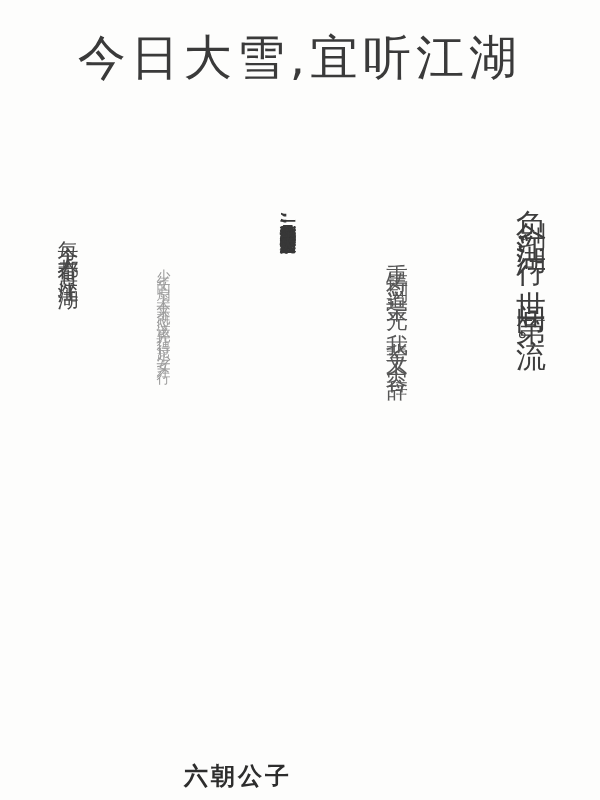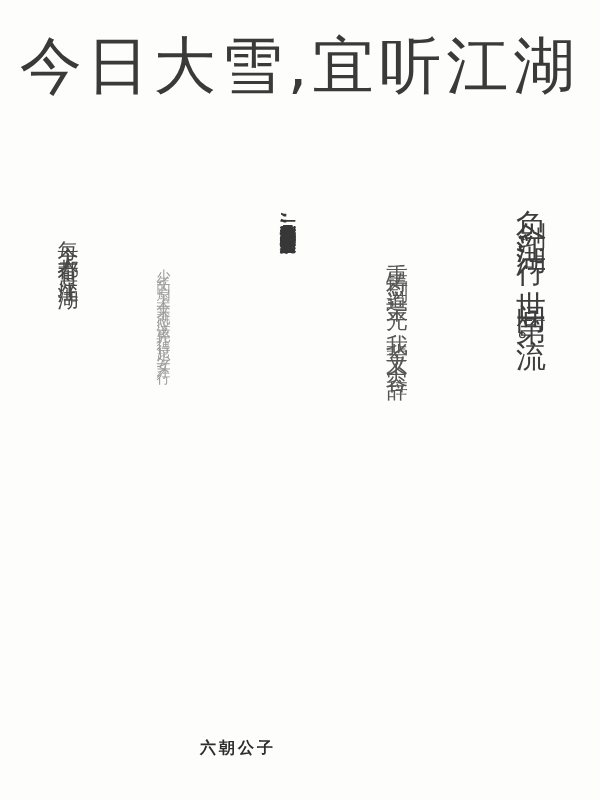--- a/index.html
+++ b/index.html
@@ -14,21 +14,21 @@
     background: #fdfdfc;
     overflow: hidden;
     font-family: "DejaVu Sans", sans-serif;
   }
   .title {
     position: absolute;
     left: 0;
     top: 26px;
     width: 600px;
     text-align: center;
-    font-size: 62px;
+    font-size: 48px;
     line-height: 1.3;
     letter-spacing: 5px;
     color: #3a3a3a;
     font-weight: 400;
     white-space: nowrap;
   }
   .vcol {
     position: absolute;
     writing-mode: vertical-rl;
     text-orientation: mixed;
@@ -66,24 +66,24 @@
   .col-left {
     left: 54px;
     top: 224px;
     font-size: 21px;
     letter-spacing: 6px;
     color: #484848;
   }
   .signature {
     position: absolute;
     left: 0;
-    top: 738px;
+    top: 760px;
     width: 476px;
     text-align: center;
-    font-size: 16px;
+    font-size: 24px;
     font-weight: 700;
     letter-spacing: 3px;
     color: #2d2d2d;
   }
 </style>
 </head>
 <body>
 
 <div class="poster">
 

